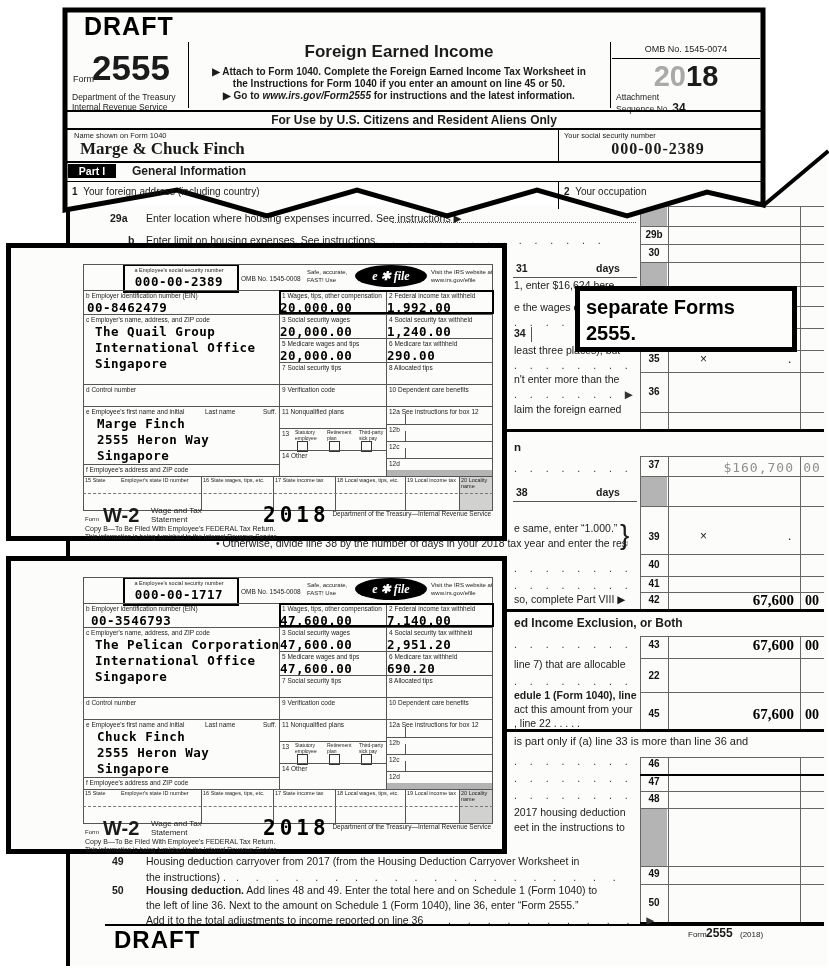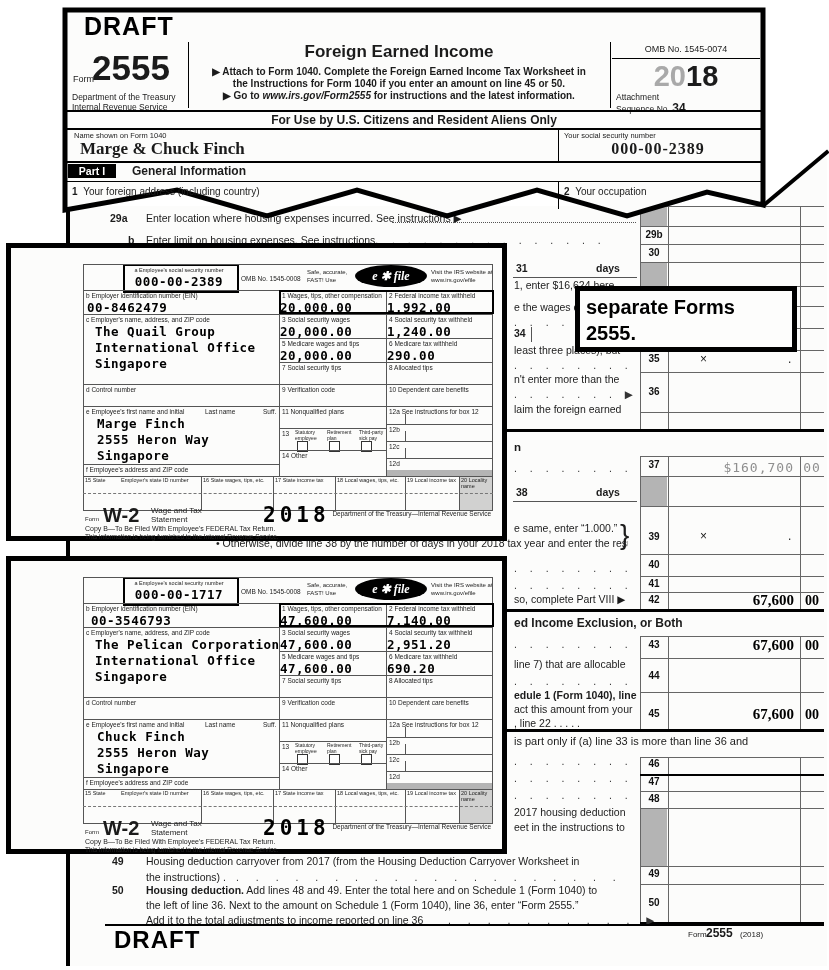--- a/index.html
+++ b/index.html
@@ -160,21 +160,21 @@
   <div class="numcell p3" style="top:247px">30</div>
   <div class="numcell p3" style="top:288px">32</div>
   <div class="numcell p3" style="top:353px">35</div>
   <div class="numcell p3" style="top:386px">36</div>
   <div class="numcell p3" style="top:459px">37</div>
   <div class="numcell p3" style="top:531px">39</div>
   <div class="numcell p3" style="top:559px">40</div>
   <div class="numcell p3" style="top:578px">41</div>
   <div class="numcell p3" style="top:594px">42</div>
   <div class="numcell p3" style="top:639px">43</div>
-  <div class="numcell p3" style="top:670px">44</div>
+  <div class="numcell p3" style="top:670px">22</div>
   <div class="numcell p3" style="top:708px">45</div>
   <div class="numcell p3" style="top:758px">46</div>
   <div class="numcell p3" style="top:776px">47</div>
   <div class="numcell p3" style="top:793px">48</div>
   <div class="numcell p3" style="top:868px">49</div>
   <div class="numcell p3" style="top:897px">50</div>
 
   <div class="t p3" style="left:700px;top:352px;font-size:12px">×</div>
   <div class="t p3" style="left:788px;top:352px;font-size:12px">.</div>
   <div class="t p3" style="left:700px;top:529px;font-size:12px">×</div>

